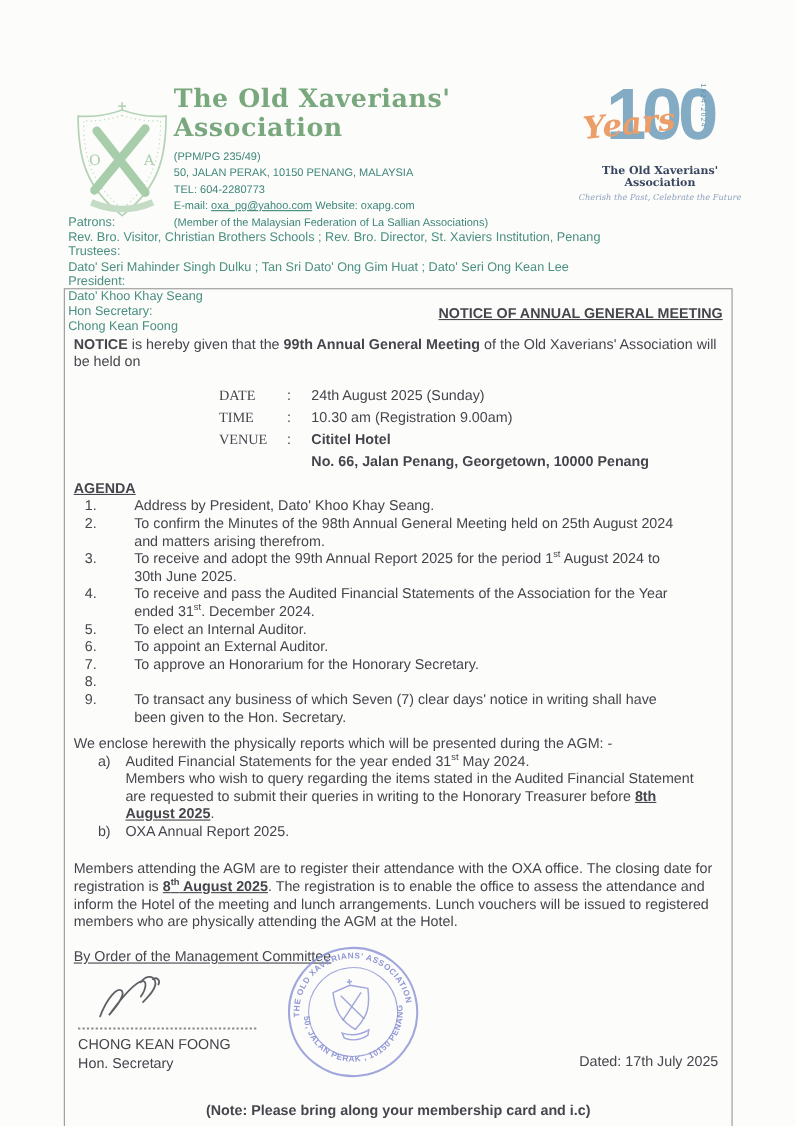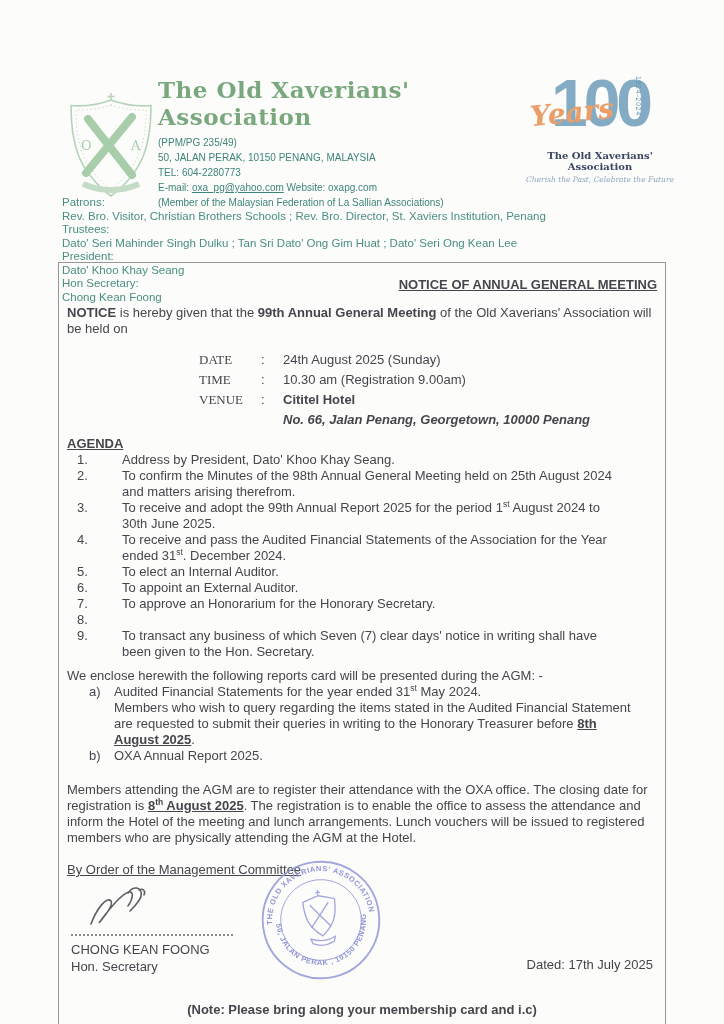--- a/index.html
+++ b/index.html
@@ -41,21 +41,21 @@
   .n-title{text-align:right;font-weight:bold;text-decoration:underline;margin-top:4px;}
   .n-intro{margin-top:12px;}
   b,.b{font-weight:bold;}
   .bu{font-weight:bold;text-decoration:underline;}
   sup{font-size:8.5px;line-height:0;vertical-align:super;}
   .details{margin-top:6px;}
   .d-row{display:flex;line-height:20px;}
   .d-label{margin-left:132px;width:62px;font-family:Liberation Serif, serif;}
   .d-colon{width:22px;}
   .d-value{flex:1;}
-  .d-venue2{margin-left:216px;line-height:20px;font-weight:bold;font-style:italic;}
+  .d-venue2{margin-left:216px;line-height:20px;font-weight:bold;}
   .agenda-head{margin-top:6px;font-weight:bold;text-decoration:underline;}
   .ag-row{display:flex;}
   .ag-num{width:55px;padding-left:10px;box-sizing:border-box;}
   .ag-text{flex:1;max-width:505px;}
   .encl{margin-top:8px;}
   .encl-row{display:flex;padding-left:22px;}
   .encl-label{width:25px;}
   .encl-text{flex:1;max-width:520px;}
   .reg{margin-top:18px;}
   .by-order{margin-top:16px;text-decoration:underline;}
@@ -189,21 +189,21 @@
       <div class="ag-row">
         <span class="ag-num">8.</span>
       </div>
       <div class="ag-row">
         <span class="ag-num">9.</span>
         <span class="ag-text"><span>To transact any business of which Seven (7) clear days' notice in writing shall have been given to the Hon. Secretary.</span></span>
       </div>
     </div>
 
     <div class="encl">
-      <div>We enclose herewith the following reports card will be presented during the AGM: -</div>
+      <div>We enclose herewith the physically reports which will be presented during the AGM: -</div>
       <div class="encl-row">
         <span class="encl-label">a)</span>
         <span class="encl-text"><span>Audited Financial Statements for the year ended 31</span><sup>st</sup><span> May 2024.</span>
           <div><span>Members who wish to query regarding the items stated in the Audited Financial Statement are requested to submit their queries in writing to the Honorary Treasurer before </span><span class="bu">8th August 2025</span><span>.</span></div>
         </span>
       </div>
       <div class="encl-row">
         <span class="encl-label">b)</span>
         <span class="encl-text">OXA Annual Report 2025.</span>
       </div>

